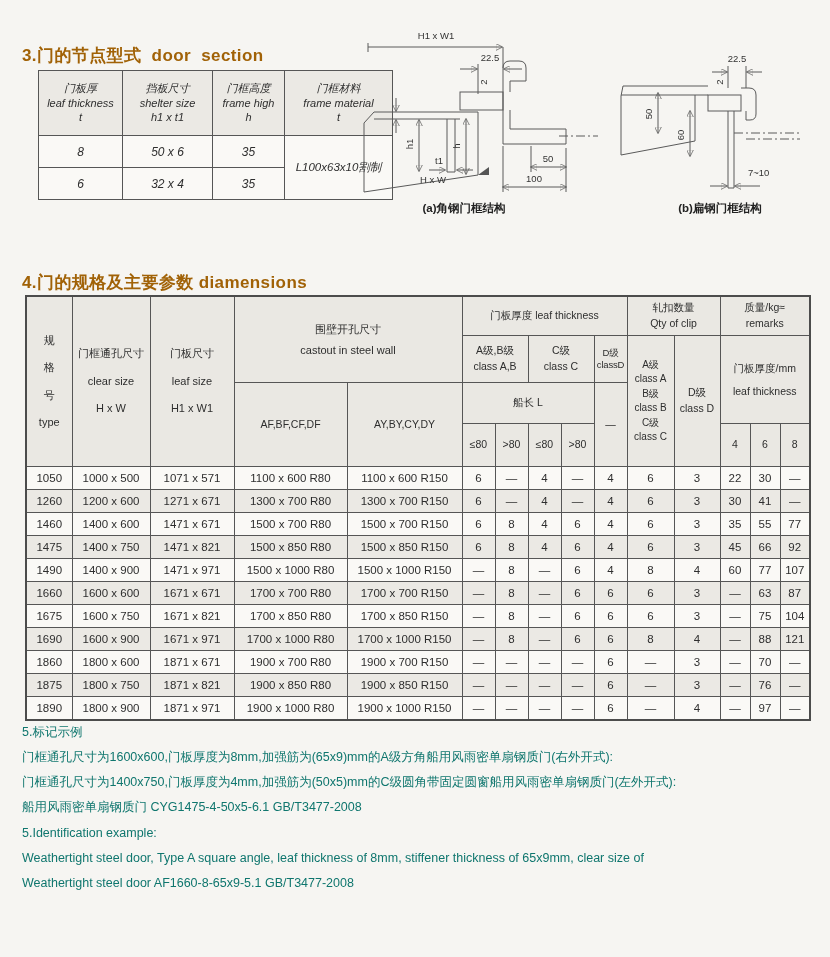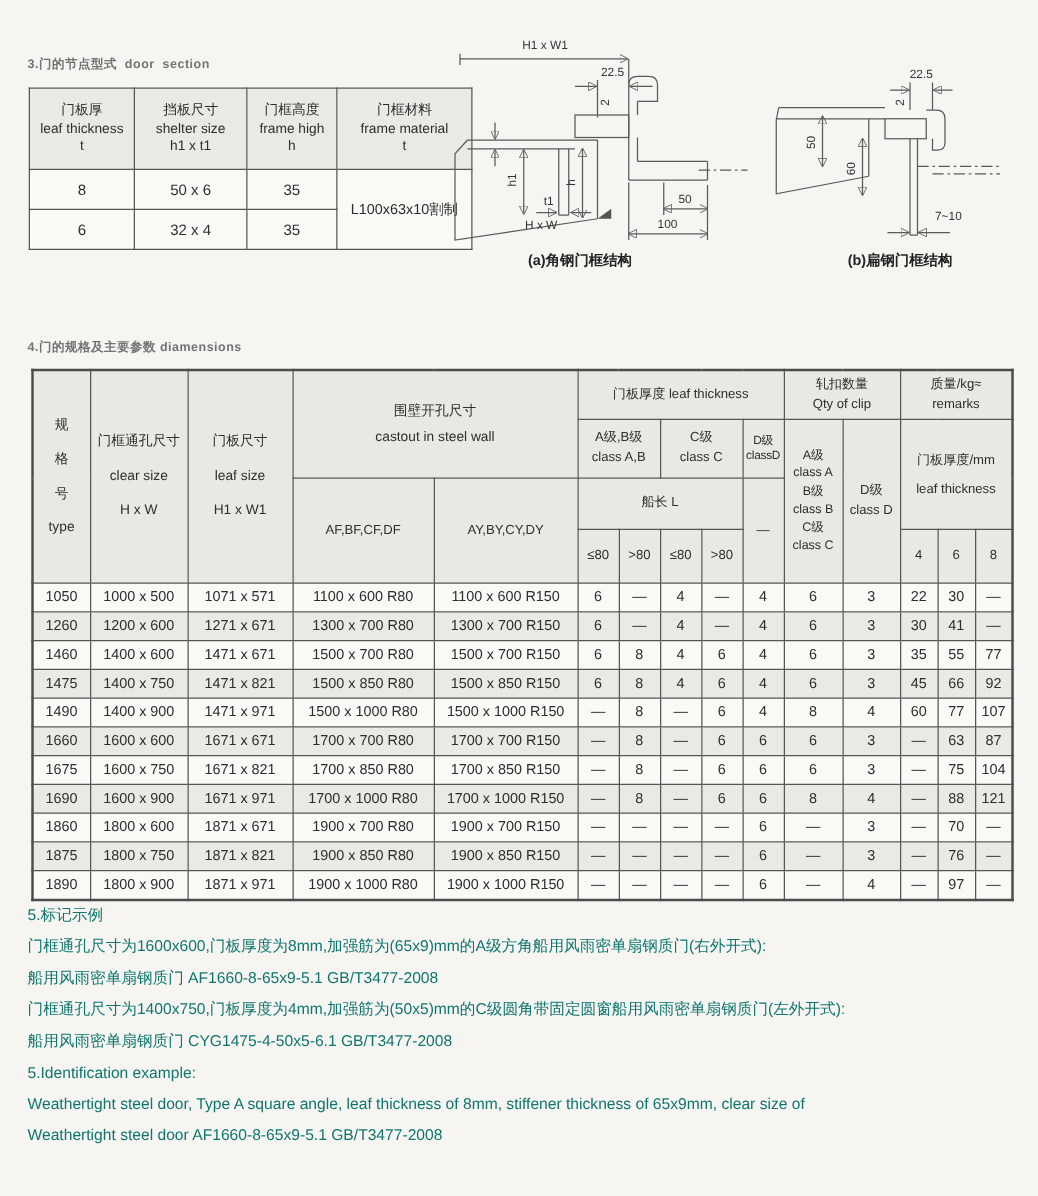--- a/index.html
+++ b/index.html
@@ -2,34 +2,34 @@
 <html><head>
 <meta charset="utf-8">
 <style>
   html,body { margin:0; padding:0; background:#dcdcdc; }
   .sheet {
     position:relative; width:830px; height:957px;
     background:#f6f5f2; overflow:hidden;
     font-family:"Liberation Sans", sans-serif; color:#2e2e2e;
   }
   .sec-title {
-    position:absolute; margin:0; font-size:10px; font-weight:bold;
-    letter-spacing:0.4px; color:#737373; white-space:pre;
+    position:absolute; margin:0; font-size:17px; font-weight:bold;
+    letter-spacing:0.4px; color:#a16207; white-space:pre;
   }
   #sec3-title { left:22px; top:44px; }
   #sec4-title { left:22px; top:271px; }
 
   table { border-collapse:collapse; table-layout:fixed; }
   th, td {
     border:1px solid #565656; text-align:center; vertical-align:middle;
     padding:0 1px; font-weight:normal; overflow:hidden;
   }
 
   
-  .door-table { position:absolute; left:23px; top:70px; background:#faf9f6; }
+  .door-table { position:absolute; left:38px; top:70px; background:#faf9f6;font-style:italic; }
   .door-table thead th { height:64px; background:#ebe9e4; font-size:11px; line-height:1.35; white-space:pre-line; }
   .door-table tbody td { height:31px; font-size:12px; }
 
   
   .spec-table { position:absolute; left:25px; top:295px; background:#faf9f6; border:2px solid #4c4c4c; }
   .spec-table th { background:#eae8e3; font-size:10.5px; line-height:1.5; white-space:pre-line; }
   .spec-table .tall { line-height:2.5; font-size:11px; }
   .spec-table .mid  { line-height:1.9; font-size:11px;margin-top:44px; }
   .spec-table .sq   { font-size:9.5px; letter-spacing:-0.2px; line-height:1.3; }
   .spec-table .clipabc { line-height:1.45; font-size:10px; }
@@ -463,21 +463,20 @@
           <td>—</td>
           <td>97</td>
           <td>—</td>
         </tr>
       </tbody>
   </table>
 
   <div class="notes" id="notes-block">
       <p>5.标记示例</p>
       <p>门框通孔尺寸为1600x600,门板厚度为8mm,加强筋为(65x9)mm的A级方角船用风雨密单扇钢质门(右外开式):</p>
-      <p>船用风雨密单扇钢质门 AF1660-8-65x9-5.1 GB/T3477-2008</p>
       <p>门框通孔尺寸为1400x750,门板厚度为4mm,加强筋为(50x5)mm的C级圆角带固定圆窗船用风雨密单扇钢质门(左外开式):</p>
       <p>船用风雨密单扇钢质门 CYG1475-4-50x5-6.1 GB/T3477-2008</p>
       <p>5.Identification example:</p>
       <p>Weathertight steel door, Type A square angle, leaf thickness of 8mm, stiffener thickness of 65x9mm, clear size of</p>
       <p>Weathertight steel door AF1660-8-65x9-5.1 GB/T3477-2008</p>
     </div>
 
 </div>
 
 </body></html>

